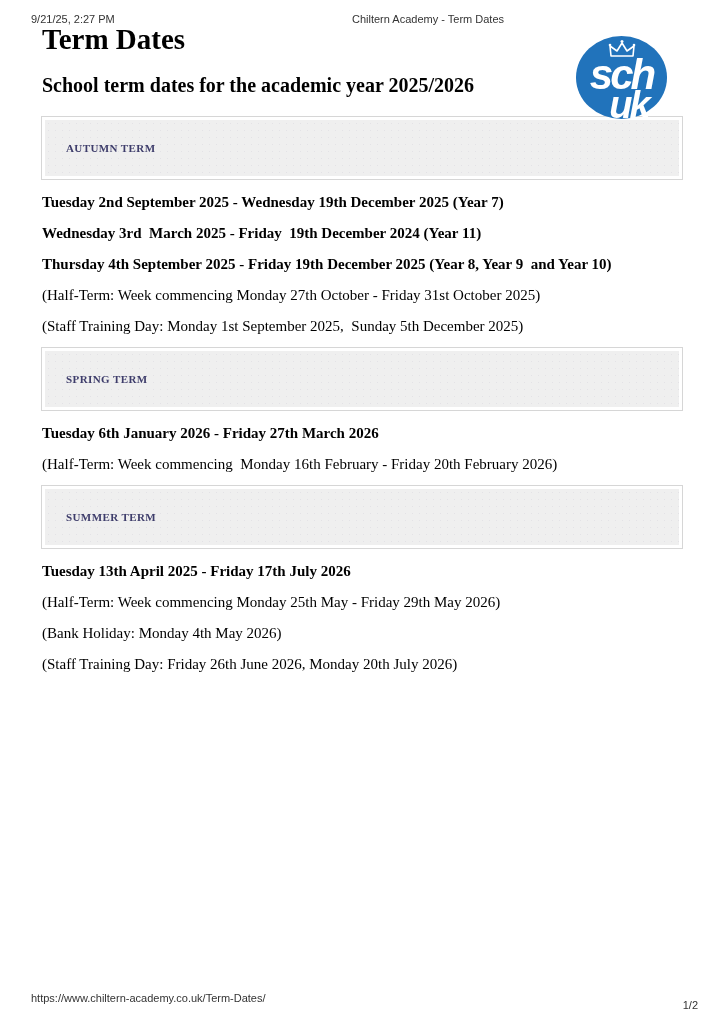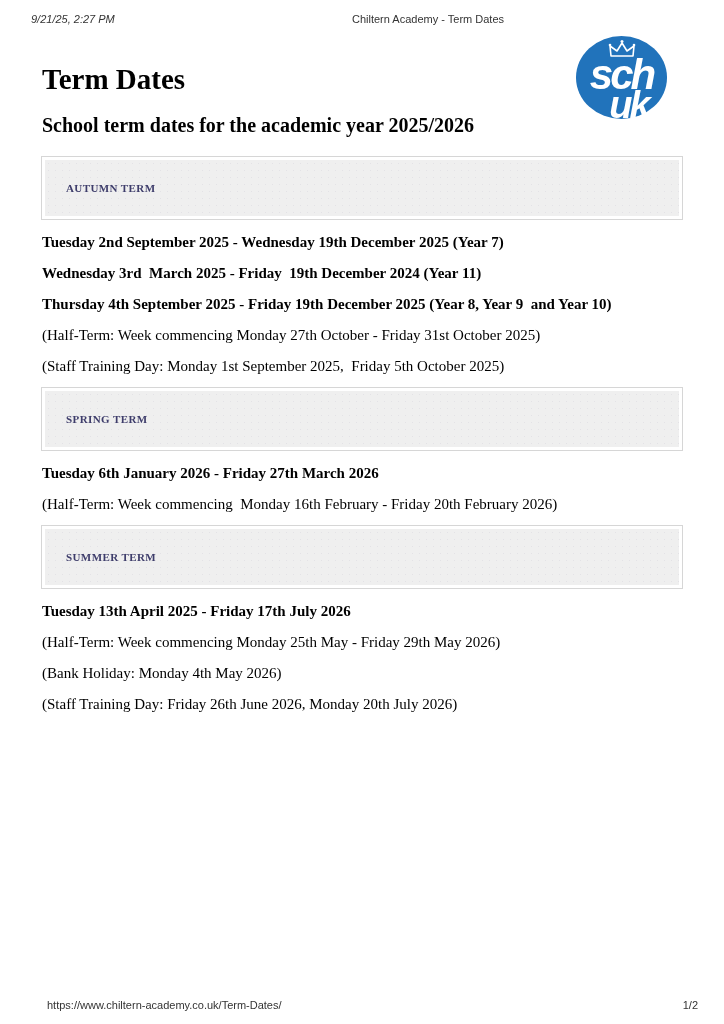--- a/index.html
+++ b/index.html
@@ -15,23 +15,23 @@
     color: #000;
   }
   
   .print-meta {
     position: absolute;
     font-family: "Liberation Sans", sans-serif;
     font-size: 11px;
     color: #333;
     white-space: nowrap;
   }
-  .ph-datetime { top: 13px; left: 31px; font-style: italic; }
+  .ph-datetime { top: 13px; left: 31px; }
   .ph-title    { top: 13px; left: 352px; }
-  .pf-url      { bottom: 13px; left: 31px; margin-left: 16px; }
+  .pf-url      { bottom: 20px; left: 31px; }
   .pf-page     { bottom: 13px; right: 26px; }
 
   
   .logo {
     position: absolute;
     top: 36px;
     left: 576px;
     width: 91px;
     height: 83px;
     background: #2173bb;
@@ -51,21 +51,21 @@
     font-family: "Liberation Sans", sans-serif;
     font-style: italic;
     font-weight: bold;
     line-height: 1;
     letter-spacing: -3px;
   }
   .logo .w1 { top: 18px; font-size: 42px; }
   .logo .w2 { top: 50px; font-size: 38px; padding-left: 14px; }
 
   
-  .content { padding: 64px 42px 0 42px; }
+  .content { padding: 24px 42px 0 42px; }
   .doc-title {
     font-size: 29px;
     font-weight: bold;
     line-height: 1.05;
     margin-bottom: 20px;
   }
   .doc-subtitle {
     font-size: 20px;
     font-weight: bold;
     line-height: 1.15;
@@ -124,21 +124,21 @@
     <h2 class="doc-subtitle">School term dates for the academic year 2025/2026</h2>
 
     <section class="term-section">
       <div class="term-box">
         <span class="term-box-title">AUTUMN TERM</span>
       </div>
       <p class="line bold">Tuesday 2nd September 2025 - Wednesday 19th December 2025 (Year 7)</p>
       <p class="line bold">Wednesday 3rd  March 2025 - Friday  19th December 2024 (Year 11)</p>
       <p class="line bold">Thursday 4th September 2025 - Friday 19th December 2025 (Year 8, Year 9  and Year 10)</p>
       <p class="line">(Half-Term: Week commencing Monday 27th October - Friday 31st October 2025)</p>
-      <p class="line">(Staff Training Day: Monday 1st September 2025,  Friday 5th October 2025)</p>
+      <p class="line">(Staff Training Day: Monday 1st September 2025,  Sunday 5th December 2025)</p>
     </section>
 
     <section class="term-section">
       <div class="term-box">
         <span class="term-box-title">SPRING TERM</span>
       </div>
       <p class="line bold">Tuesday 6th January 2026 - Friday 27th March 2026</p>
       <p class="line">(Half-Term: Week commencing  Monday 16th February - Friday 20th February 2026)</p>
     </section>
 

